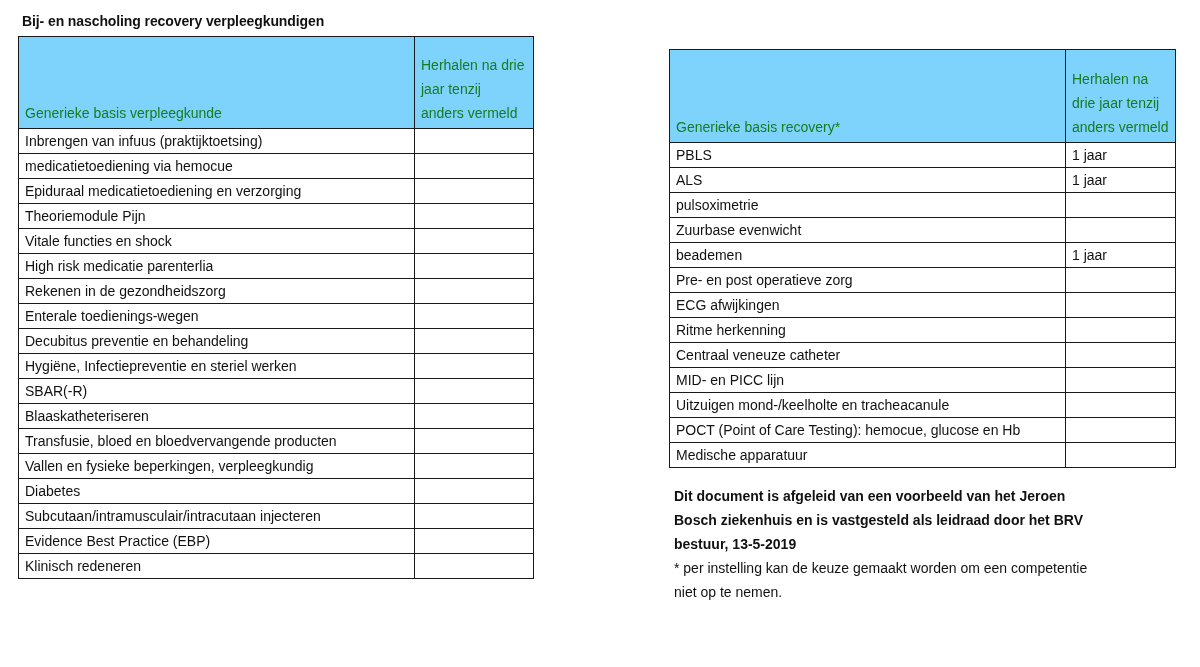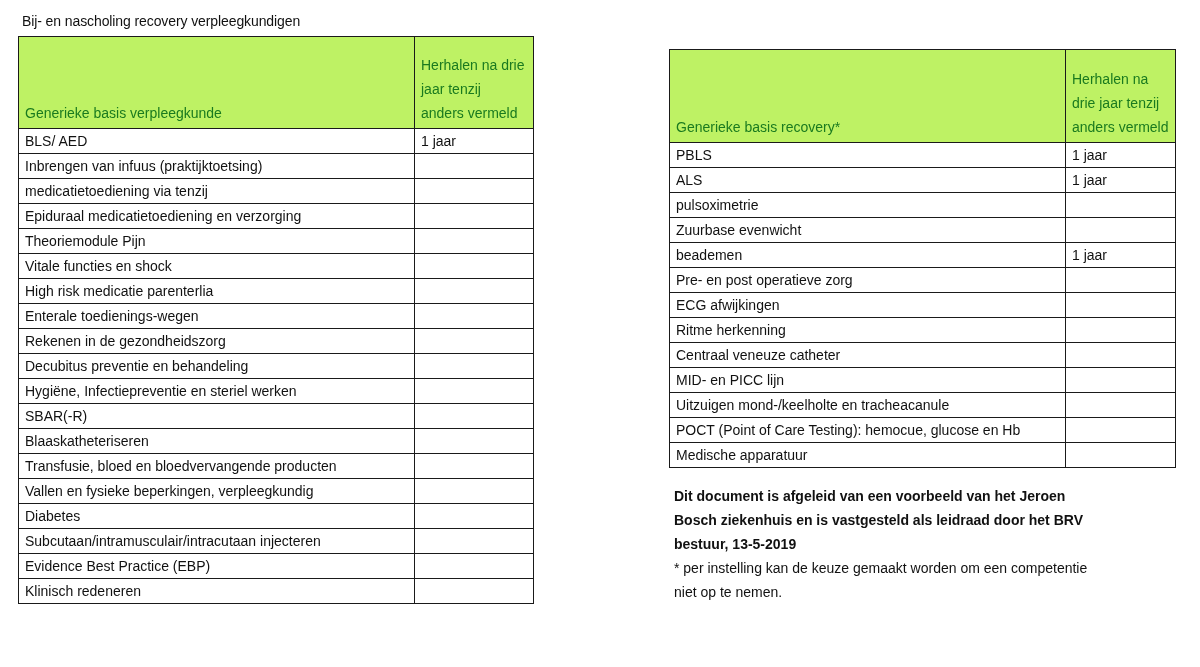--- a/index.html
+++ b/index.html
@@ -2,33 +2,33 @@
 <html><head>
 <meta charset="utf-8">
 <style>
   html, body { margin: 0; padding: 0; }
   body {
     width: 1200px; height: 667px; background: #ffffff; position: relative; overflow: hidden;
     font-family: "Liberation Sans", "DejaVu Sans", sans-serif; color: #111;
   }
   .doc-title {
     position: absolute; left: 22px; top: 13px;
-    font-size: 14px; font-weight: normal; letter-spacing: -0.1px;
+    font-size: 14px; font-weight: bold; letter-spacing: -0.1px;
   }
   table.grid {
     position: absolute; border-collapse: collapse; table-layout: fixed;
     font-size: 14px; line-height: 18px;
   }
   table.grid td, table.grid th {
     border: 1px solid #1a1a1a; padding: 0 6px; height: 24px;
     text-align: left; vertical-align: middle; font-weight: normal;
     white-space: nowrap; overflow: hidden;
   }
   table.grid th {
-    background: #bef264; color: #1a7a1f; vertical-align: bottom;
+    background: #7dd3fc; color: #1a7a1f; vertical-align: bottom;
     padding-bottom: 3px; white-space: normal; line-height: 24px;
   }
   #left-table { left: 18px; top: 36px; width: 515px; }
   #left-table col.c1 { width: 396px; }
   #left-table col.c2 { width: 119px; }
   #left-table th { height: 88px; }
   #right-table { left: 669px; top: 49px; width: 506px; }
   #right-table col.c1 { width: 396px; }
   #right-table col.c2 { width: 110px; }
   #right-table th { height: 89px; }
@@ -49,53 +49,49 @@
       <col class="c2">
     </colgroup>
   <thead>
     <tr>
       <th>Generieke basis verpleegkunde</th>
       <th>Herhalen na drie jaar tenzij anders vermeld</th>
     </tr>
   </thead>
   <tbody id="left-body">
       <tr>
-        <td>BLS/ AED</td>
-        <td>1 jaar</td>
-      </tr>
-      <tr>
         <td>Inbrengen van infuus (praktijktoetsing)</td>
         <td></td>
       </tr>
       <tr>
-        <td>medicatietoediening via tenzij</td>
+        <td>medicatietoediening via hemocue</td>
         <td></td>
       </tr>
       <tr>
         <td>Epiduraal medicatietoediening en verzorging</td>
         <td></td>
       </tr>
       <tr>
         <td>Theoriemodule Pijn</td>
         <td></td>
       </tr>
       <tr>
         <td>Vitale functies en shock</td>
         <td></td>
       </tr>
       <tr>
         <td>High risk medicatie parenterlia</td>
         <td></td>
       </tr>
       <tr>
+        <td>Rekenen in de gezondheidszorg</td>
+        <td></td>
+      </tr>
+      <tr>
         <td>Enterale toedienings-wegen</td>
-        <td></td>
-      </tr>
-      <tr>
-        <td>Rekenen in de gezondheidszorg</td>
         <td></td>
       </tr>
       <tr>
         <td>Decubitus preventie en behandeling</td>
         <td></td>
       </tr>
       <tr>
         <td>Hygiëne, Infectiepreventie en steriel werken</td>
         <td></td>
       </tr>

